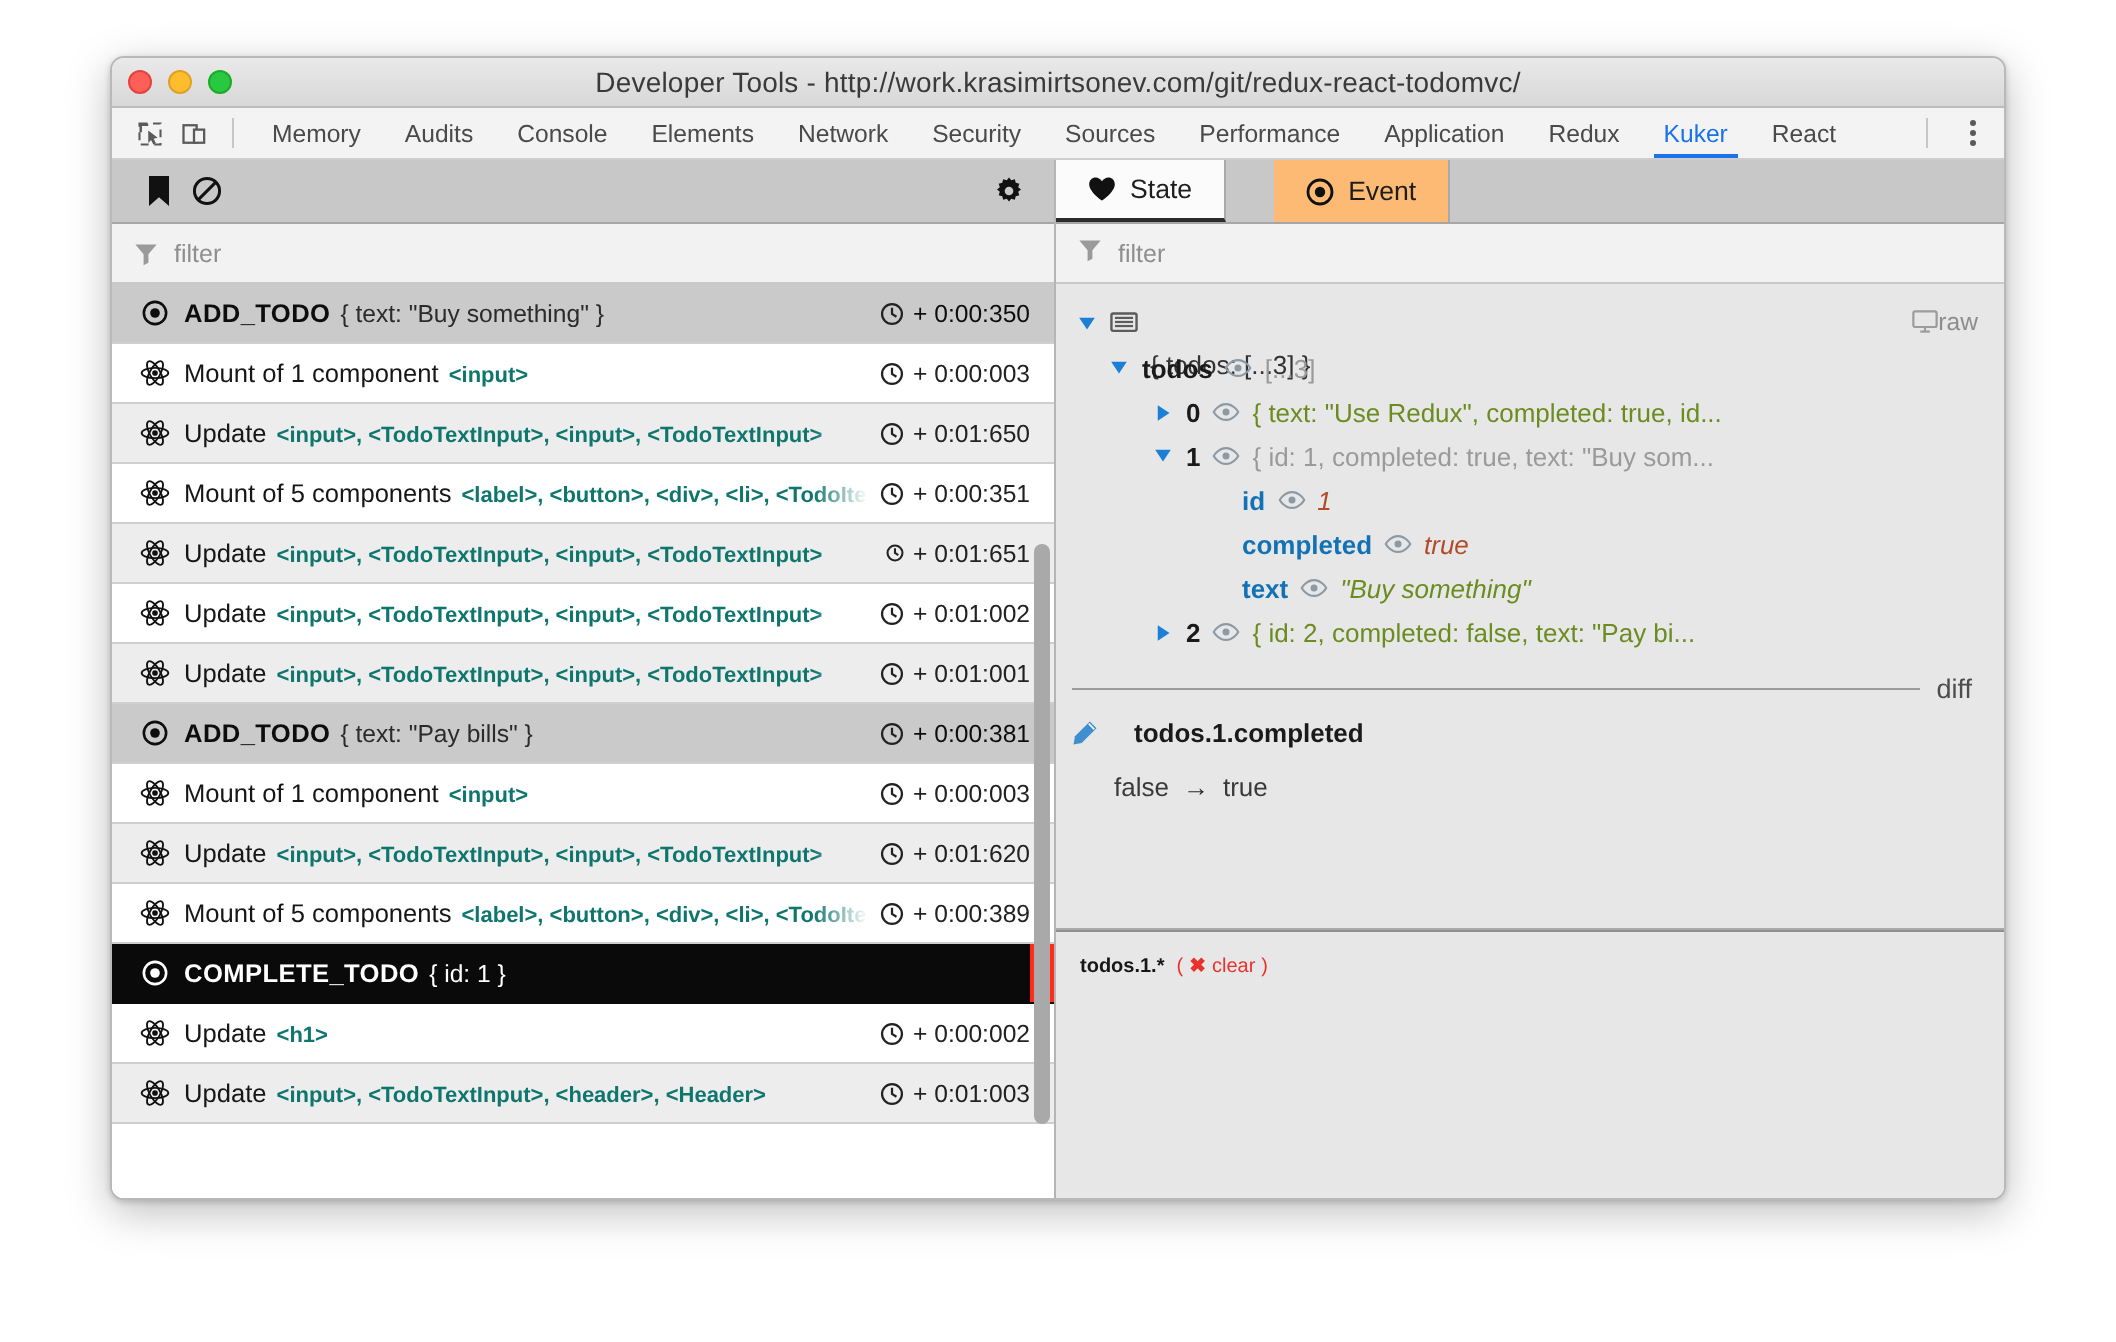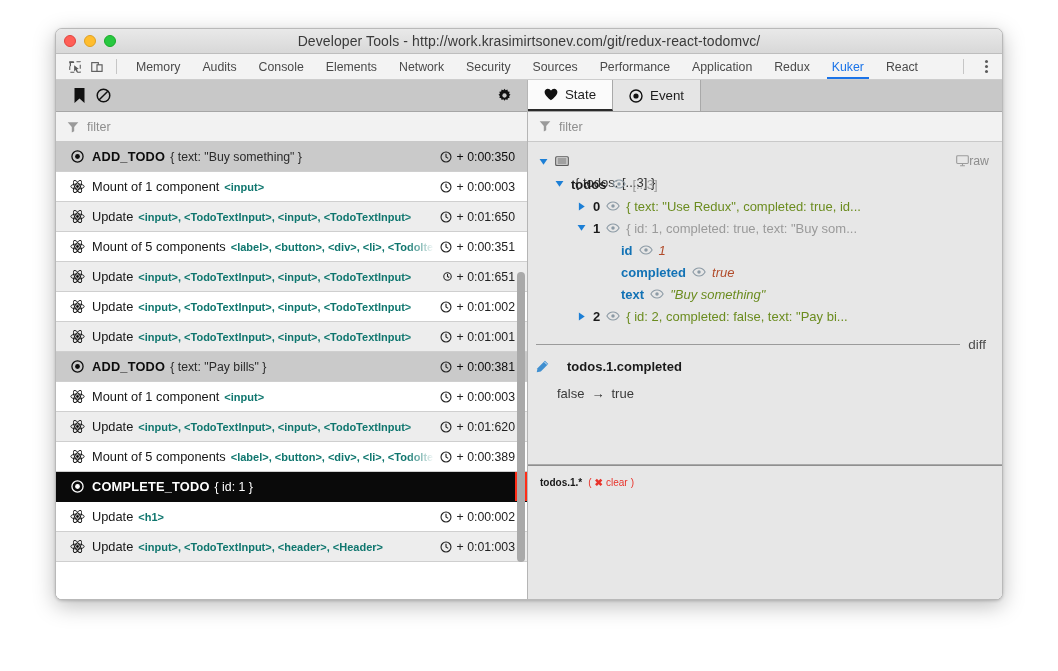--- a/index.html
+++ b/index.html
@@ -234,27 +234,28 @@
     min-width: 0;
     background: #e7e7e7;
   }
   #right-tabbar {
     height: 32px;
     flex: 0 0 auto;
     background: #c8c8c8;
     display: flex;
     align-items: stretch;
     border-bottom: 1px solid #a6a6a6;
+    gap: 24px;
   }
   .rt-tab {
     display: flex; align-items: center; gap: 7px;
     padding: 0 16px;
     font-size: 13.3px;
     color: #1d1d1d;
-    background: #e5e5e5;
+    background: #fdba74;
     border-right: 1px solid #a9a9a9;
   }
   .rt-tab.active {
     background: #fbfbfb;
     border-bottom: 2px solid #2b2b2b;
     font-weight: normal;
   }
   .rt-tab .ri { display: flex; align-items: center; color: #111; }
 
   #right-filter {

